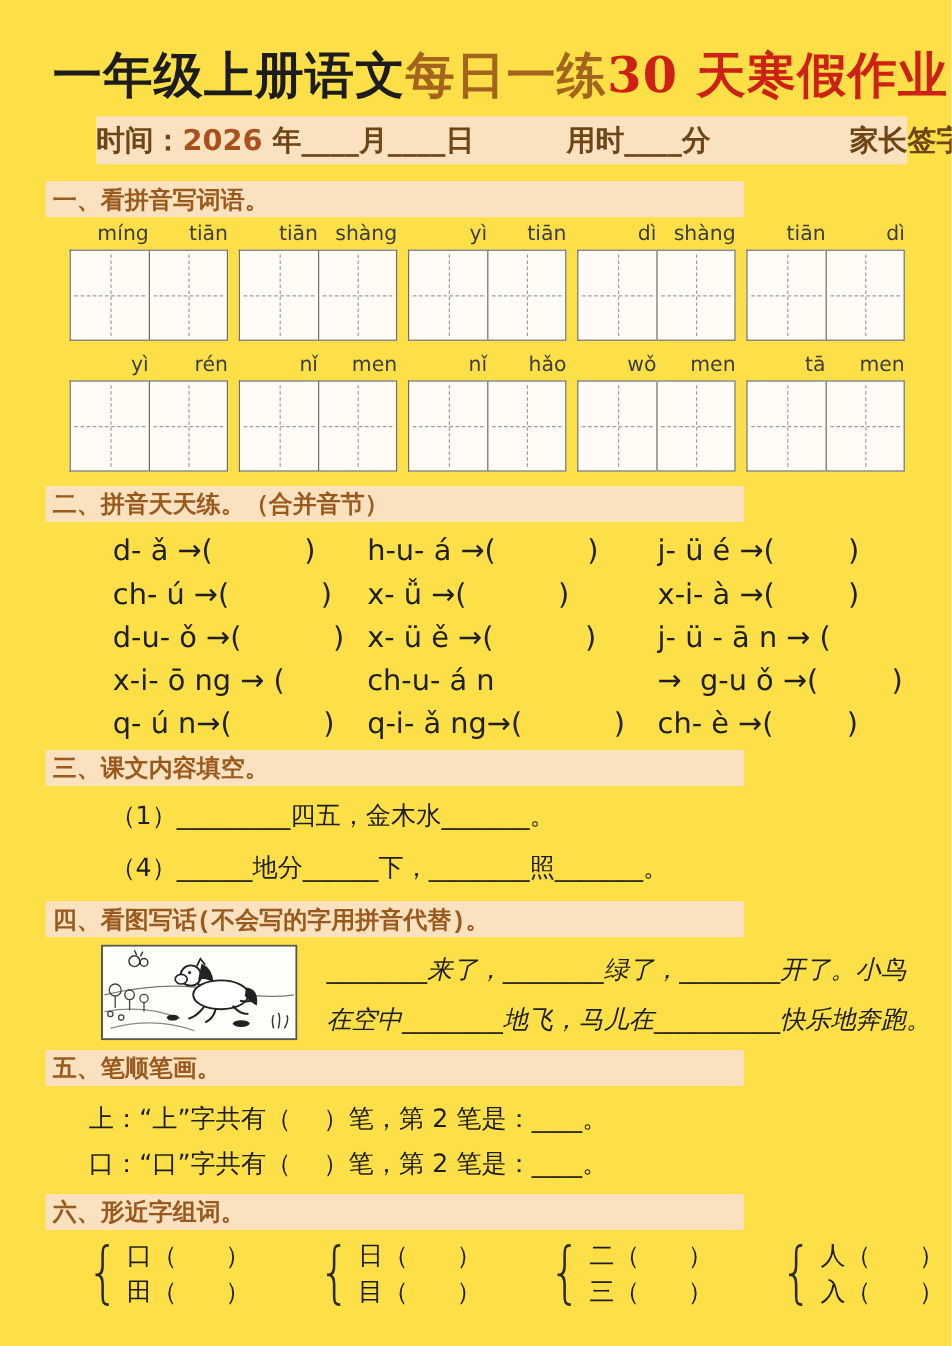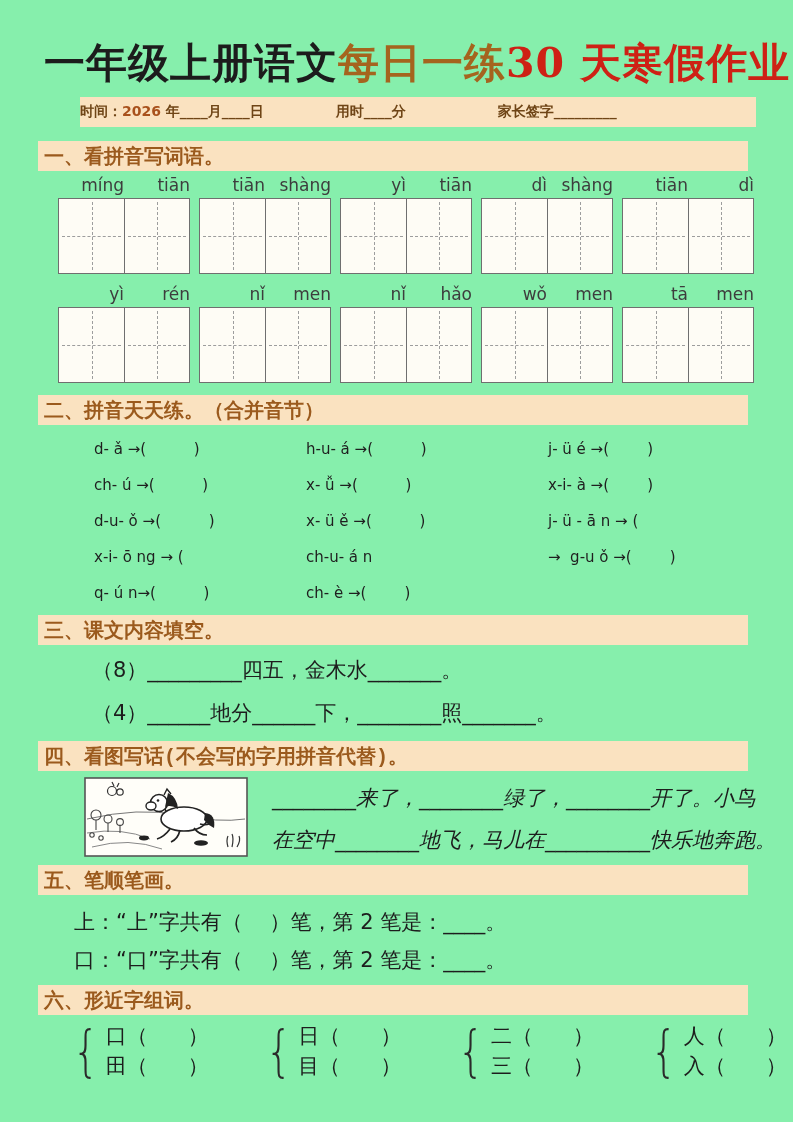--- a/index.html
+++ b/index.html
@@ -3,48 +3,49 @@
 <meta charset="utf-8">
 <style>
   html,body{margin:0;padding:0;}
   body{
     width:793px;height:1122px;overflow:hidden;
     background:#ffffff;
     font-family:"DejaVu Sans", sans-serif;
   }
   .sheet{
     width:793px;height:1122px;
-    background:#86efac;
+    background:#fde047;
     position:relative;
     box-sizing:border-box;
   }
   
   .title{
     padding:40px 0 0 44px;
     font-size:41px;font-weight:900;letter-spacing:1px;
     line-height:1.15;white-space:nowrap;
     font-family:"DejaVu Serif","DejaVu Sans",serif;
   }
   .t-black{color:#1c1c1c;}
   .t-brown{color:#a5641e;}
   .t-red{color:#ce2115;}
   
   .meta{
-    margin:10px 0 0 80px;width:676px;height:30px;
+    margin:10px 0 0 80px;width:676px;height:40px;
     background:#fae2c0;
     display:flex;align-items:center;
-    font-size:14px;font-weight:bold;color:#6f4516;
+    font-size:24px;font-weight:bold;color:#6f4516;
     white-space:pre;
+    gap:24px;
   }
   .meta .year{color:#a8511c;}
-  .meta .seg2{margin-left:72px;}
+  .meta .seg2{margin-left:53px;}
   .meta .seg3{margin-left:92px;}
   
   .band{
-    margin:0 14px 0 38px;width:710px;height:30px;
+    margin:0 14px 0 38px;width:582px;height:30px;
     background:#fae2c0;
     display:flex;align-items:center;
     font-size:20px;font-weight:bold;color:#9b5a1d;
     padding-left:6px;box-sizing:border-box;
     white-space:pre;
   }
   
   .py-row{display:flex;gap:9px;margin-left:58px;}
   .py-row.first{margin-top:4px;}
   .py-row.second{margin-top:10px;}
@@ -61,21 +62,21 @@
     border-left:1.5px dashed #9d9d9d;
   }
   .wcell::after{
     content:"";position:absolute;top:50%;left:3px;right:3px;
     border-top:1.5px dashed #9d9d9d;
   }
   
   .merge-grid{
     display:grid;grid-template-columns:212px 242px auto;
     margin:6px 0 4px 94px;
-    font-size:15px;line-height:36px;color:#1f1f1f;
+    font-size:24px;line-height:36px;color:#1f1f1f;
     white-space:pre;
   }
   
   .fill-line{
     margin-left:92px;font-size:21px;line-height:43px;color:#1d1d1d;
     white-space:pre;
   }
   
   .s4-body{display:flex;margin:6px 0 4px 84px;align-items:flex-start;}
   .pic-frame{flex:0 0 auto;}
@@ -226,25 +227,26 @@
     <span class="merge-item">ch- ú →(          )</span>
     <span class="merge-item">x- ǚ →(          )</span>
     <span class="merge-item">x-i- à →(        )</span>
     <span class="merge-item">d-u- ǒ →(          )</span>
     <span class="merge-item">x- ü ě →(          )</span>
     <span class="merge-item">j- ü - ā n → (</span>
     <span class="merge-item">x-i- ō ng → (</span>
     <span class="merge-item">ch-u- á n</span>
     <span class="merge-item">→  g-u ǒ →(        )</span>
     <span class="merge-item">q- ú n→(          )</span>
+    <span class="merge-item">q-i- ǎ ng→(          )</span>
     <span class="merge-item">ch- è →(        )</span>
   </div>
 
   <div class="band">三、课文内容填空。</div>
-  <div class="fill-line" style="margin-top:4px;">（8）_________四五，金木水_______。</div>
+  <div class="fill-line" style="margin-top:4px;">（1）_________四五，金木水_______。</div>
   <div class="fill-line">（4）______地分______下，________照_______。</div>
 
   <div class="band" style="margin-top:6px;font-family:Liberation Mono, monospace;">四、看图写话(不会写的字用拼音代替)。</div>
   <div class="s4-body">
     <svg class="pic-frame" width="164" height="80" viewBox="0 0 164 80" role="img" aria-label="horse-running-in-field-scene">
       <rect x="1" y="1" width="162" height="78" fill="#fffef9" stroke="#555" stroke-width="1.6"></rect>
       <path d="M3 42 Q55 30 95 38 T161 42" fill="none" stroke="#777" stroke-width="1"></path>
       <path d="M3 56 Q38 50 66 62 M8 70 Q45 60 78 72" fill="none" stroke="#888" stroke-width="1"></path>
       <g stroke="#333" fill="none" stroke-width="1.2">
         <circle cx="28" cy="14" r="4.5"></circle>

